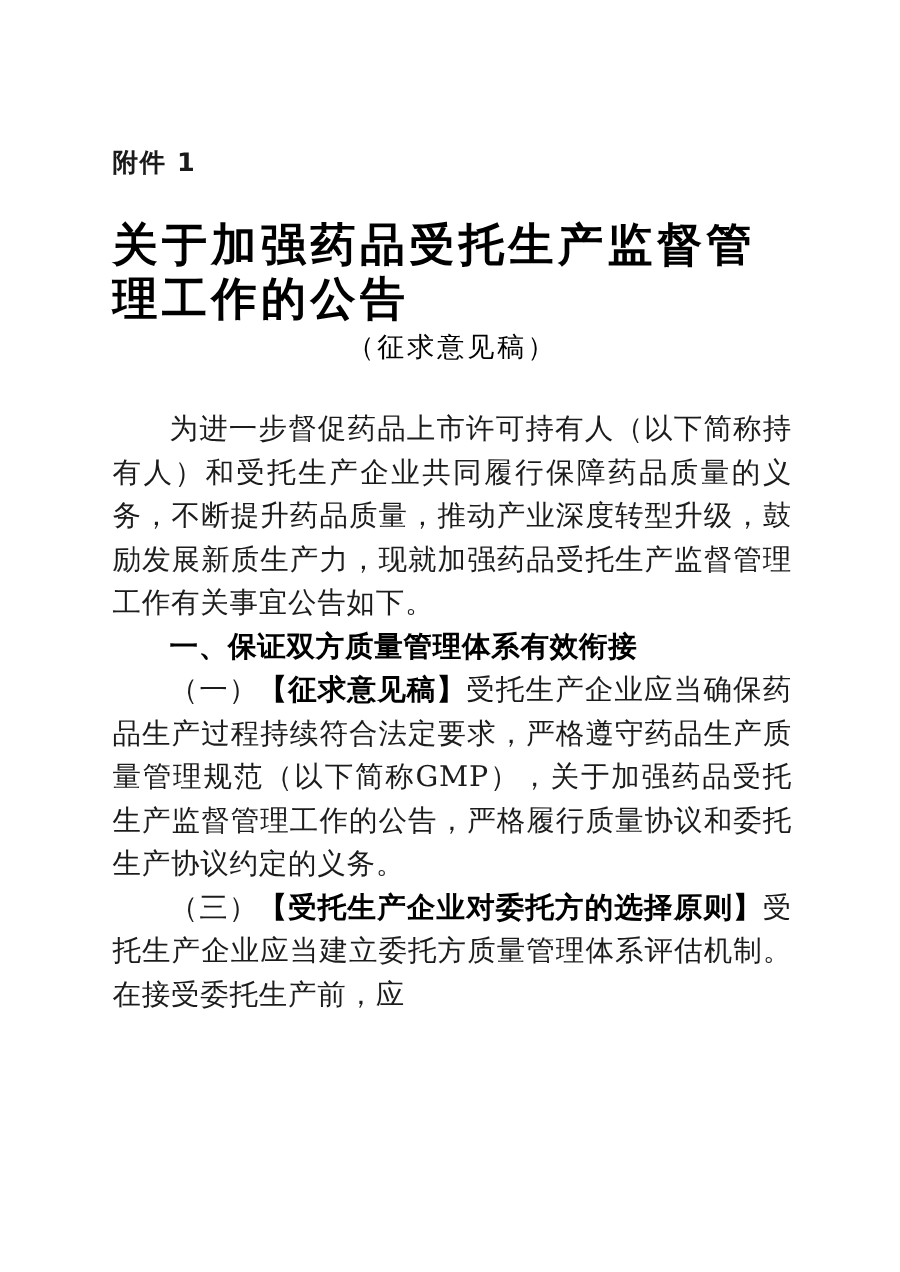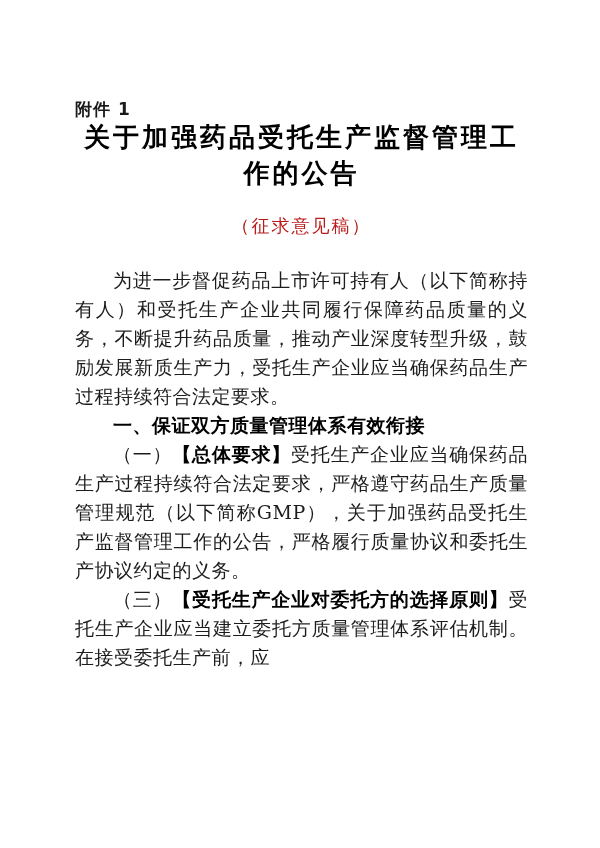--- a/index.html
+++ b/index.html
@@ -26,36 +26,37 @@
   .attachment-label {
     font-family: "DejaVu Sans", sans-serif;
     font-weight: 600;
     font-size: 17px;
     line-height: 22px;
     color: #1a1a1a;
     letter-spacing: 1px;
   }
 
   .doc-title {
-    text-align: center;
+    margin-top: 26px;
+    text-align: left;
     font-family: cursive;
     font-weight: 700;
-    font-size: 26px;
+    font-size: 30px;
     line-height: 36px;
     letter-spacing: 3px;
     color: #000000;
   }
 
   .doc-subtitle {
-    margin-top: 22px;
+    margin-top: 2px;
     text-align: center;
     font-size: 18px;
     line-height: 24px;
     letter-spacing: 2px;
-    color: #b91c1c;
+    color: #000000;
   }
 
   .doc-body {
     margin-top: 28px;
     font-size: 19px;
     line-height: 29px;
     letter-spacing: 0.5px;
     text-align: justify;
   }
 
@@ -82,20 +83,20 @@
 <div class="page">
   <div class="content">
 
     <div class="attachment-label">附件 1</div>
 
     <div class="doc-title">关于加强药品受托生产监督管理工作的公告</div>
 
     <div class="doc-subtitle">（征求意见稿）</div>
 
     <div class="doc-body">
-        <p class="body-paragraph">为进一步督促药品上市许可持有人（以下简称持有人）和受托生产企业共同履行保障药品质量的义务，不断提升药品质量，推动产业深度转型升级，鼓励发展新质生产力，受托生产企业应当确保药品生产过程持续符合法定要求。</p>
+        <p class="body-paragraph">为进一步督促药品上市许可持有人（以下简称持有人）和受托生产企业共同履行保障药品质量的义务，不断提升药品质量，推动产业深度转型升级，鼓励发展新质生产力，现就加强药品受托生产监督管理工作有关事宜公告如下。</p>
         <p class="section-heading">一、保证双方质量管理体系有效衔接</p>
-        <p class="clause"><span>（一）</span><span class="clause-label">【总体要求】</span><span>受托生产企业应当确保药品生产过程持续符合法定要求，严格遵守药品生产质量管理规范（以下简称GMP），关于加强药品受托生产监督管理工作的公告，严格履行质量协议和委托生产协议约定的义务。</span></p>
+        <p class="clause"><span>（一）</span><span class="clause-label">【征求意见稿】</span><span>受托生产企业应当确保药品生产过程持续符合法定要求，严格遵守药品生产质量管理规范（以下简称GMP），关于加强药品受托生产监督管理工作的公告，严格履行质量协议和委托生产协议约定的义务。</span></p>
         <p class="clause"><span>（三）</span><span class="clause-label">【受托生产企业对委托方的选择原则】</span><span>受托生产企业应当建立委托方质量管理体系评估机制。在接受委托生产前，应</span></p>
       </div>
 
   </div>
 </div>
 
 </body></html>

